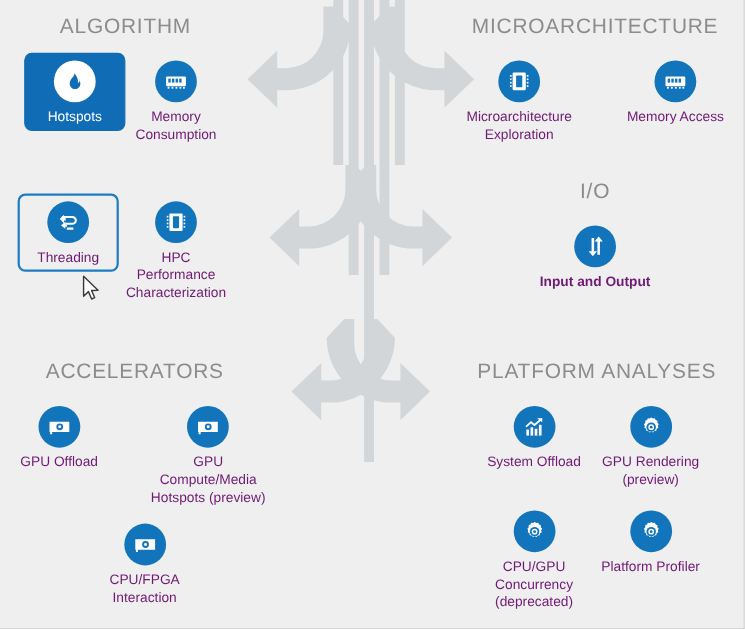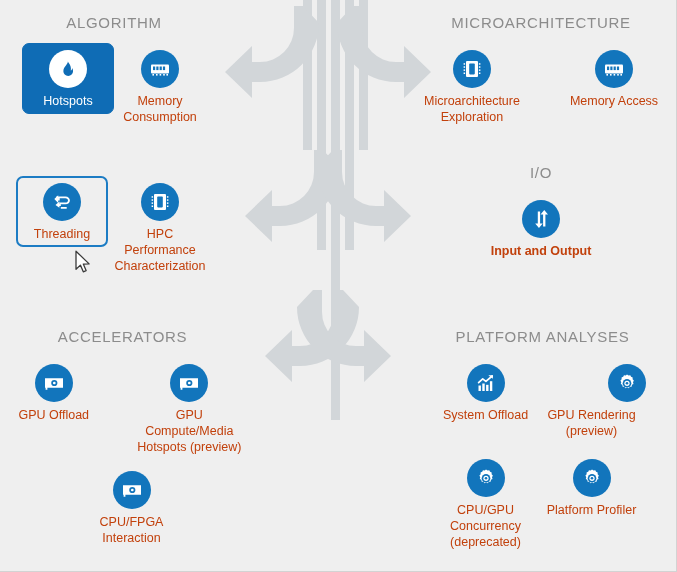--- a/index.html
+++ b/index.html
@@ -21,21 +21,21 @@
   #watermark{
     position:absolute;
     left:225px;top:0;
     width:210px;height:420px;
     pointer-events:none;
   }
   
   .col{position:absolute;}
   .group-title{
     color:#8c8c8c;
-    font-size:15px;
+    font-size:19px;
     letter-spacing:.7px;
     font-weight:400;
     text-align:center;
     white-space:nowrap;
   }
   .row{
     display:flex;
     justify-content:center;
     align-items:flex-start;
   }
@@ -47,21 +47,21 @@
     padding:6px 2px 4px 2px;
     box-sizing:border-box;
     border:1px solid transparent;
     border-radius:6px;
     cursor:default;
   }
   .tile .label{
     margin-top:5px;
     font-size:12.5px;
     line-height:16px;
-    color:#c2410c;
+    color:#701a75;
     text-align:center;
   }
   .ico{
     width:38px;height:38px;border-radius:50%;
     background:#1275bc;
     display:flex;align-items:center;justify-content:center;
   }
   .ico svg{display:block;}
   
   .tile.selected{
@@ -275,21 +275,21 @@
             <rect x="4.5" y="14.5" width="2.4" height="5.5" fill="#fff"></rect>
             <rect x="8.3" y="12.5" width="2.4" height="7.5" fill="#fff"></rect>
             <rect x="12.1" y="13.8" width="2.4" height="6.2" fill="#fff"></rect>
             <rect x="15.9" y="10.2" width="2.4" height="9.8" fill="#fff"></rect>
             <path fill="none" stroke="#fff" stroke-width="1.7" stroke-linejoin="round" stroke-linecap="round" d="M4.6 11.6 8.7 7.8l3.2 2.6 6.3-5.4"></path>
             <path fill="#fff" d="M14.3 4.3h4.6v3.5z"></path>
           </svg>
         </span>
         <span class="label">System Offload</span>
       </div>
-      <div class="tile" style="width:114px;align-items:flex-end;">
+      <div class="tile" style="width:114px;">
         <span class="ico">
           <svg width="24" height="24" viewBox="0 0 24 24">
             <path fill="#fff" d="M12 2.4l1.55.95 1.75-.3.75 1.6 1.65.65-.1 1.78 1.25 1.27-.85 1.56.5 1.72-1.55.87-.35 1.75-1.77.2-1.1 1.4-1.6-.75-1.6.75-1.1-1.4-1.77-.2-.35-1.75-1.55-.87.5-1.72-.85-1.56 1.25-1.27-.1-1.78 1.65-.65.75-1.6 1.75.3z" transform="translate(0,1.1) scale(1,1.02)"></path>
             <circle cx="12" cy="12.3" r="4.3" fill="#1275bc"></circle>
             <circle cx="12" cy="12.3" r="2.6" fill="#fff"></circle>
             <circle cx="12" cy="12.3" r="1.3" fill="#1275bc"></circle>
           </svg>
         </span>
         <span class="label">GPU Rendering (preview)</span>
       </div>

